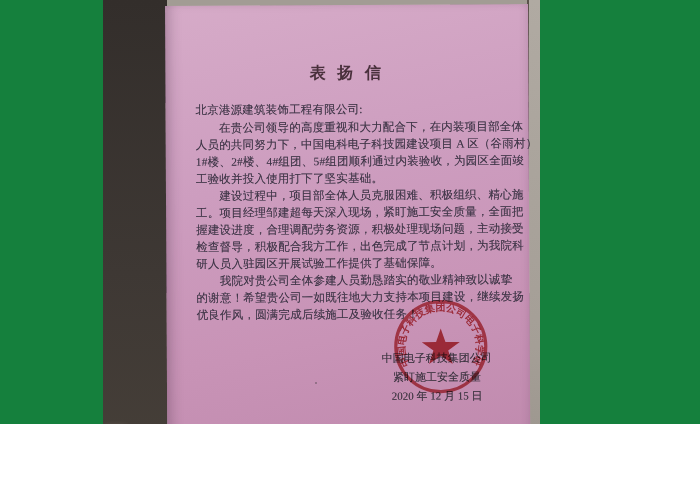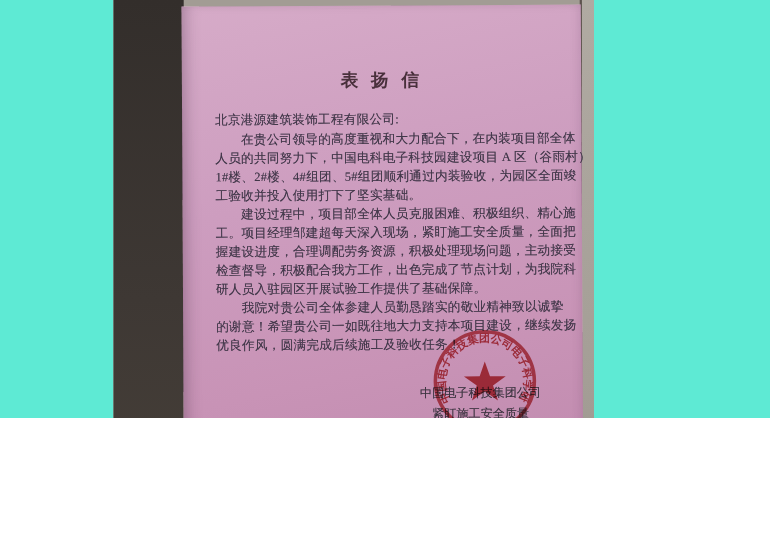--- a/index.html
+++ b/index.html
@@ -1,16 +1,16 @@
 <!DOCTYPE html>
 <html><head>
 <meta charset="utf-8">
 <style>
   html,body{margin:0;padding:0;background:#ffffff;}
-  .canvas{position:relative;width:700px;height:380px;overflow:hidden;background:#5eead4;
+  .canvas{position:relative;width:700px;height:424px;overflow:hidden;background:#15803d;
           font-family:"Liberation Serif","DejaVu Serif",serif;}
   .photo{position:absolute;left:103px;top:0;width:437px;height:495px;background:#a29c94;overflow:hidden;}
   .band-left{position:absolute;left:0;top:0;width:64px;height:100%;
              background:linear-gradient(180deg,#332e2b 0%,#3e3834 55%,#474039 100%);}
   .band-left .patch{position:absolute;left:1px;bottom:12px;width:22px;height:56px;
                     background:#8d8173;opacity:.75;filter:blur(3px);}
   .band-right{position:absolute;right:0;top:0;width:13px;height:100%;
               background:linear-gradient(180deg,#b0aaa2,#a49e96 70%,#99938b);
               border-left:2px solid #5c524c;box-sizing:border-box;}
   .paper{position:absolute;left:62px;top:6px;width:363px;height:489px;
@@ -62,20 +62,21 @@
         <div class="line">检查督导，积极配合我方工作，出色完成了节点计划，为我院科</div>
         <div class="line">研人员入驻园区开展试验工作提供了基础保障。</div>
         <div class="line">　　我院对贵公司全体参建人员勤恳踏实的敬业精神致以诚挚</div>
         <div class="line">的谢意！希望贵公司一如既往地大力支持本项目建设，继续发扬</div>
         <div class="line">优良作风，圆满完成后续施工及验收任务！</div>
       </div>
 
       <div class="signature">
         <div class="sig-line">中国电子科技集团公司</div>
         <div class="sig-line">紧盯施工安全质量</div>
+        <div class="sig-line">2020 年 12 月 15 日</div>
       </div>
 
       <svg class="seal" viewBox="0 0 112 112" xmlns="http://www.w3.org/2000/svg">
         <circle cx="56" cy="56" r="45" fill="none" stroke="#c23a40" stroke-width="3.2" opacity="0.9"></circle>
         <defs>
           <path id="sealArc" d="M 24.8,74 A 36,36 0 1,1 87.2,74" fill="none"></path>
         </defs>
         <text fill="#c23a40" font-size="10" font-weight="bold" font-family="DejaVu Sans, sans-serif">
           <textPath href="#sealArc">中国电子科技集团公司电子科学研究院</textPath>
         </text>

